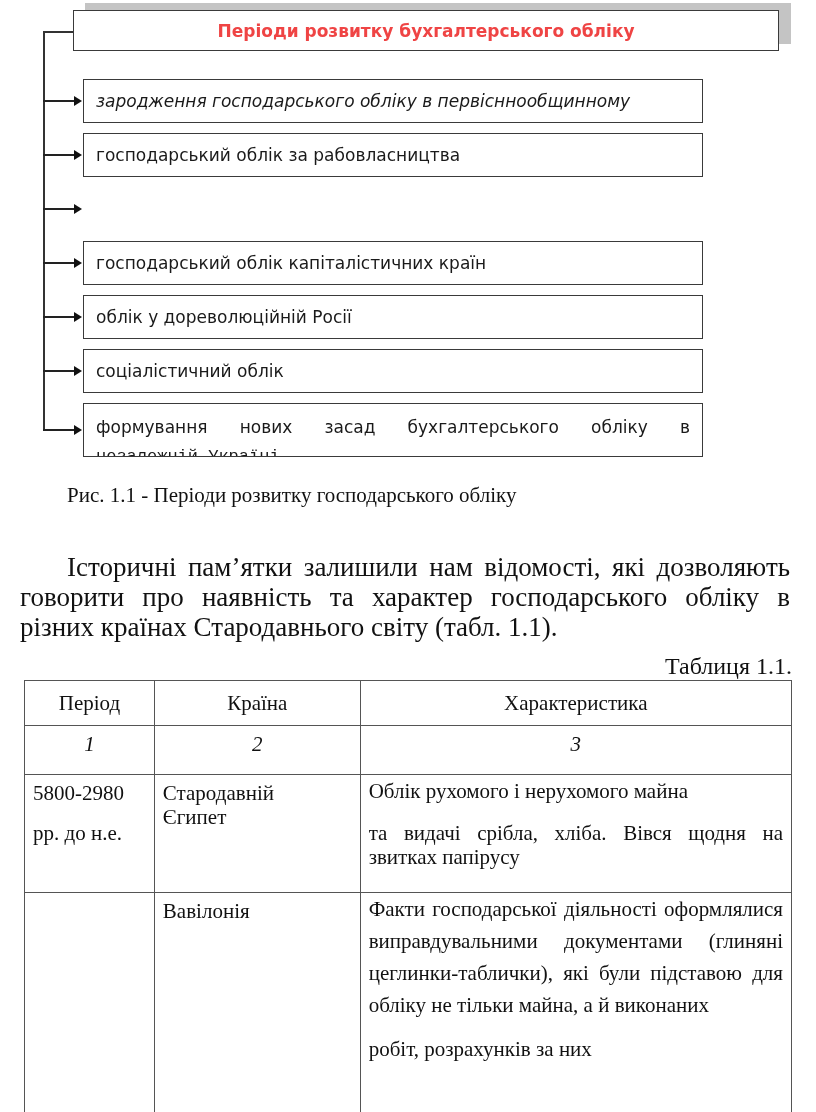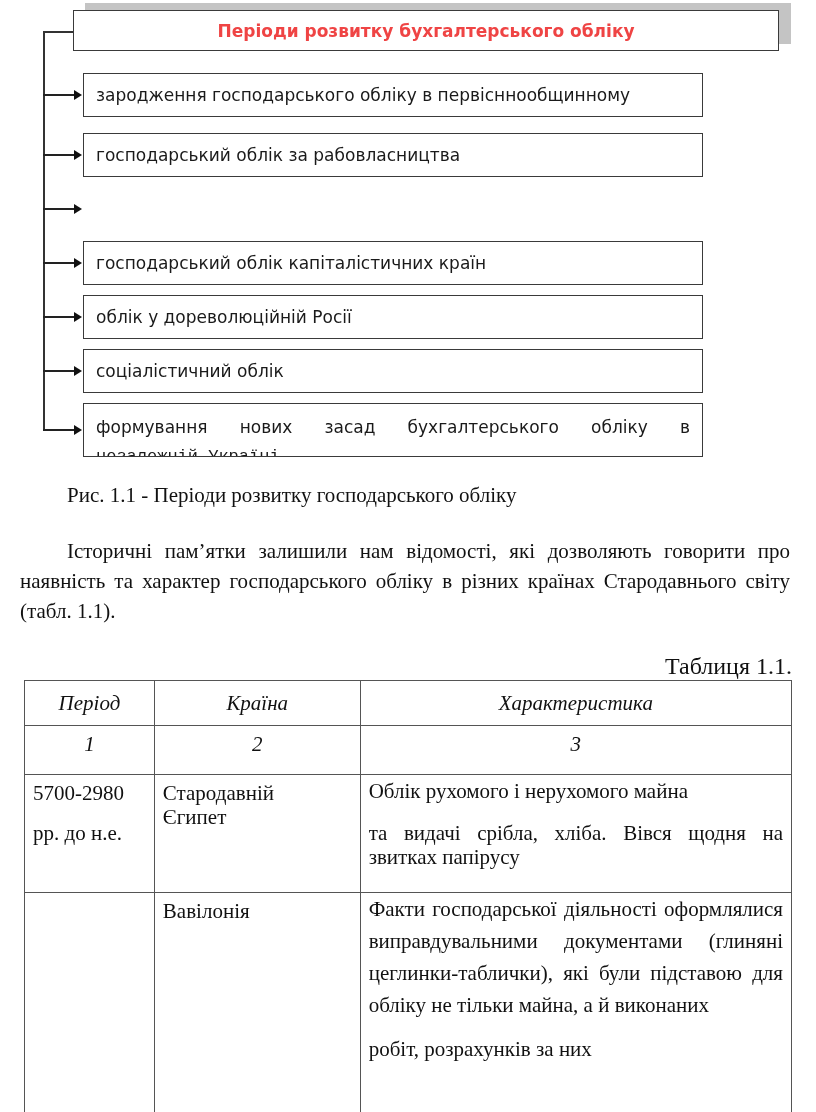--- a/index.html
+++ b/index.html
@@ -32,53 +32,53 @@
   .item.multi .box {
     height: 54px; align-items: flex-start; padding-top: 9px; line-height: 29px;
     text-align: justify; text-align-last: justify; overflow: hidden; display: block;
   }
   .item.multi .box span.l2 { display: block; text-align-last: left; font-family: Liberation Mono, monospace; }
 
   
   .serif { font-family: "Liberation Serif", serif; }
   .caption { position: absolute; left: 67px; top: 483px; font-size: 21px; }
   .para {
-    position: absolute; left: 20px; top: 536px; width: 770px; font-size: 21px; line-height: 30px;
+    position: absolute; left: 20px; top: 552px; width: 770px; font-size: 27px; line-height: 30px;
     text-align: justify;
   }
   .para .indent { display: inline-block; width: 47px; }
   .table-label { position: absolute; right: 24px; top: 653px; font-size: 24px; }
 
   
   table.hist {
     position: absolute; left: 24px; top: 680px; width: 768px; border-collapse: collapse;
     font-family: "Liberation Serif", serif; font-size: 21px;
   }
   table.hist td, table.hist th { border: 1.5px solid #555; vertical-align: top; padding: 0 8px; }
-  table.hist th { font-style: italic; font-weight: normal; text-align: center; height: 44px; vertical-align: middle; }
+  table.hist th { font-weight: normal; text-align: center; height: 44px; vertical-align: middle; }
   table.hist tr.num td { font-style: italic; text-align: center; height: 42px; vertical-align: top; padding-top: 6px; }
   col.c1 { width: 130px; } col.c2 { width: 206px; } col.c3 { width: 432px; }
   .egypt-desc .l1 { display: block; line-height: 32px; padding-top: 0; }
   .egypt-desc .l2 { display: block; line-height: 24px; margin-top: 14px; text-align: justify; }
   .bab-desc { line-height: 32px; text-align: justify; padding-top: 2px; }
   .bab-desc .last { display: block; margin-top: 12px; margin-bottom: 10px; }
   .period-cell { line-height: 24px; padding-top: 6px !important; }
   .period-cell .p2 { display: block; margin-top: 16px; }
   .country-cell { line-height: 24px; padding-top: 6px !important; }
 </style>
 </head>
 <body>
 
 <div class="diagram">
   <div class="title-shadow"></div>
   <div class="trunk"></div>
   <div class="trunk-top"></div>
   <div class="title-box">Періоди розвитку бухгалтерського обліку</div>
 
-  <div class="item" style="top:73px;">
+  <div class="item" style="top:79px;font-style:italic;">
     <div class="hline" style="top:21px;"></div>
     <div class="arrowhead" style="top:17px;"></div>
     <div class="box">зародження господарського обліку в первісннообщинному</div>
   </div>
   <div class="item" style="top:133px;">
     <div class="hline" style="top:21px;"></div>
     <div class="arrowhead" style="top:17px;"></div>
     <div class="box">господарський облік за рабовласництва</div>
   </div>
   <div class="item" style="top:187px;">
@@ -132,21 +132,21 @@
     </tr>
   </thead>
   <tbody>
     <tr class="num">
       <td>1</td>
       <td>2</td>
       <td>3</td>
     </tr>
     <tr style="height:118px;">
       <td class="period-cell">
-        <span>5700-2980</span>
+        <span>5800-2980</span>
         <span class="p2">рр. до н.е.</span>
       </td>
       <td class="country-cell">
         <span style="display:block">Стародавній</span>
         <span style="display:block">Єгипет</span>
       </td>
       <td class="egypt-desc">
         <span class="l1">Облік рухомого  і  нерухомого  майна</span>
         <span class="l2">та видачі срібла, хліба. Вівся щодня на звитках папірусу</span>
       </td>

